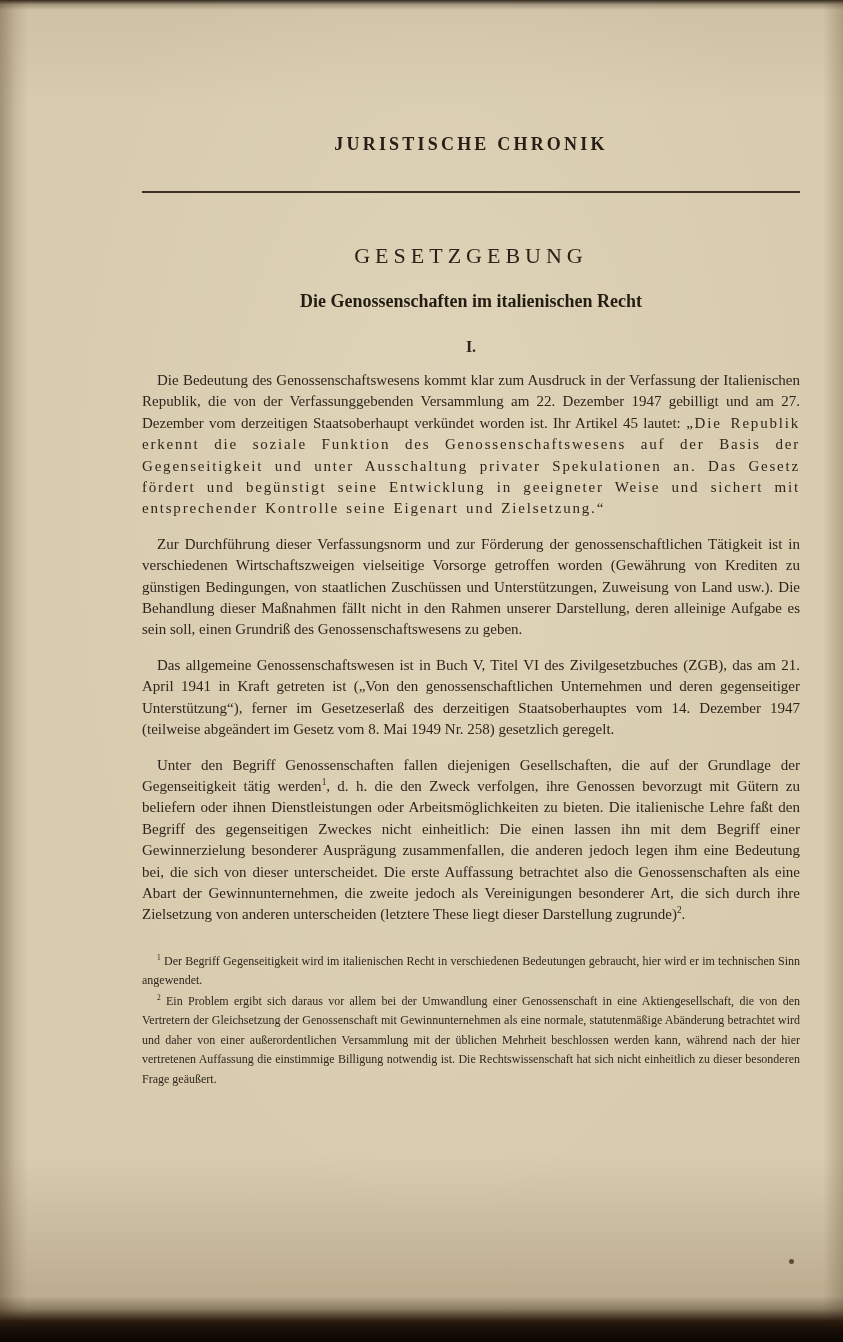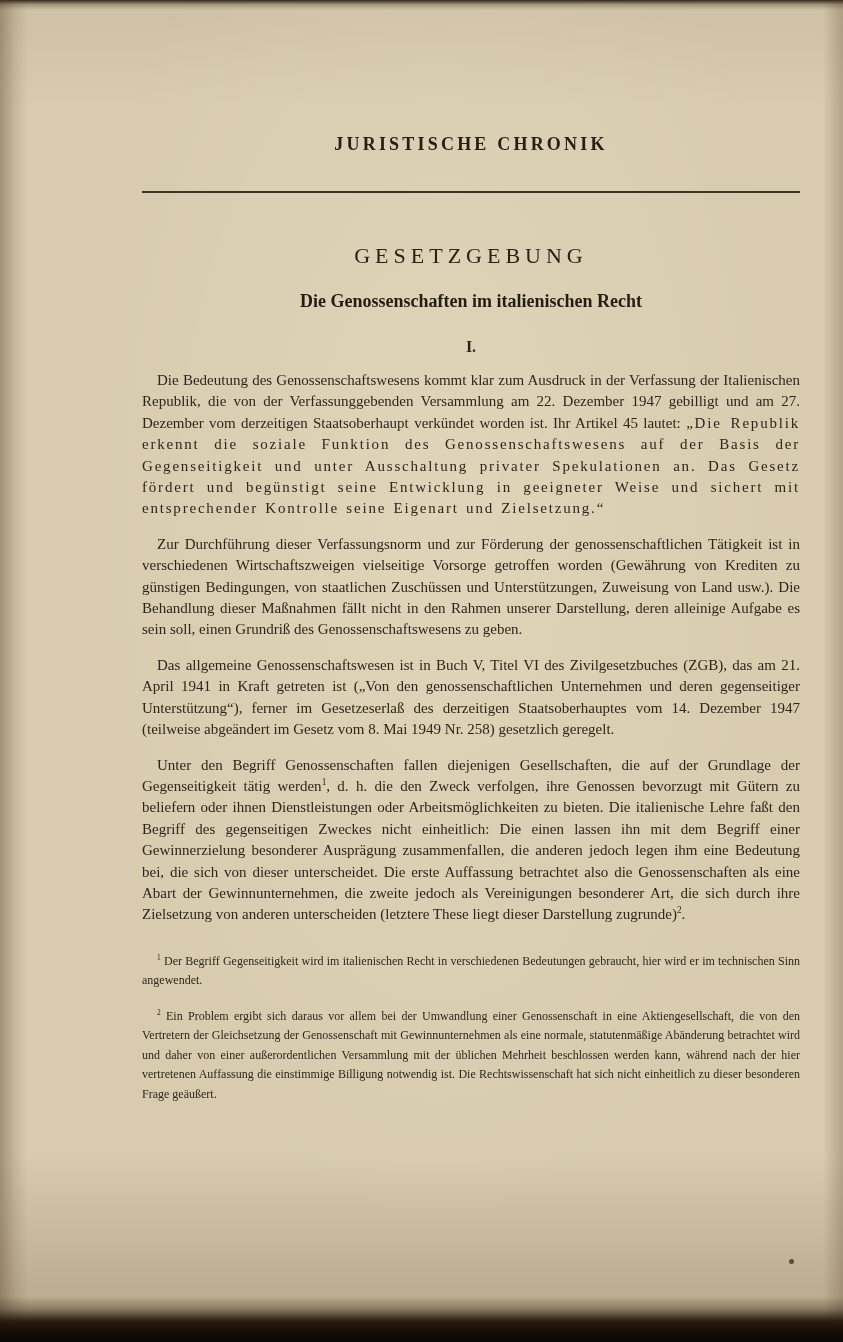--- a/index.html
+++ b/index.html
@@ -110,21 +110,21 @@
   .footnotes {
     margin-top: 26px;
   }
   .footnote {
     font-size: 12px;
     line-height: 19.5px;
     text-align: justify;
     text-indent: 15px;
     color: #2e271e;
   }
-  .footnote + .footnote { margin-top: 16px; }
+  .footnote + .footnote { margin-top: 1px; }
 </style>
 </head>
 <body>
 
 <div class="page">
   <div class="content">
 
     <div class="journal-header">JURISTISCHE CHRONIK</div>
 
     <div class="rule"></div>

